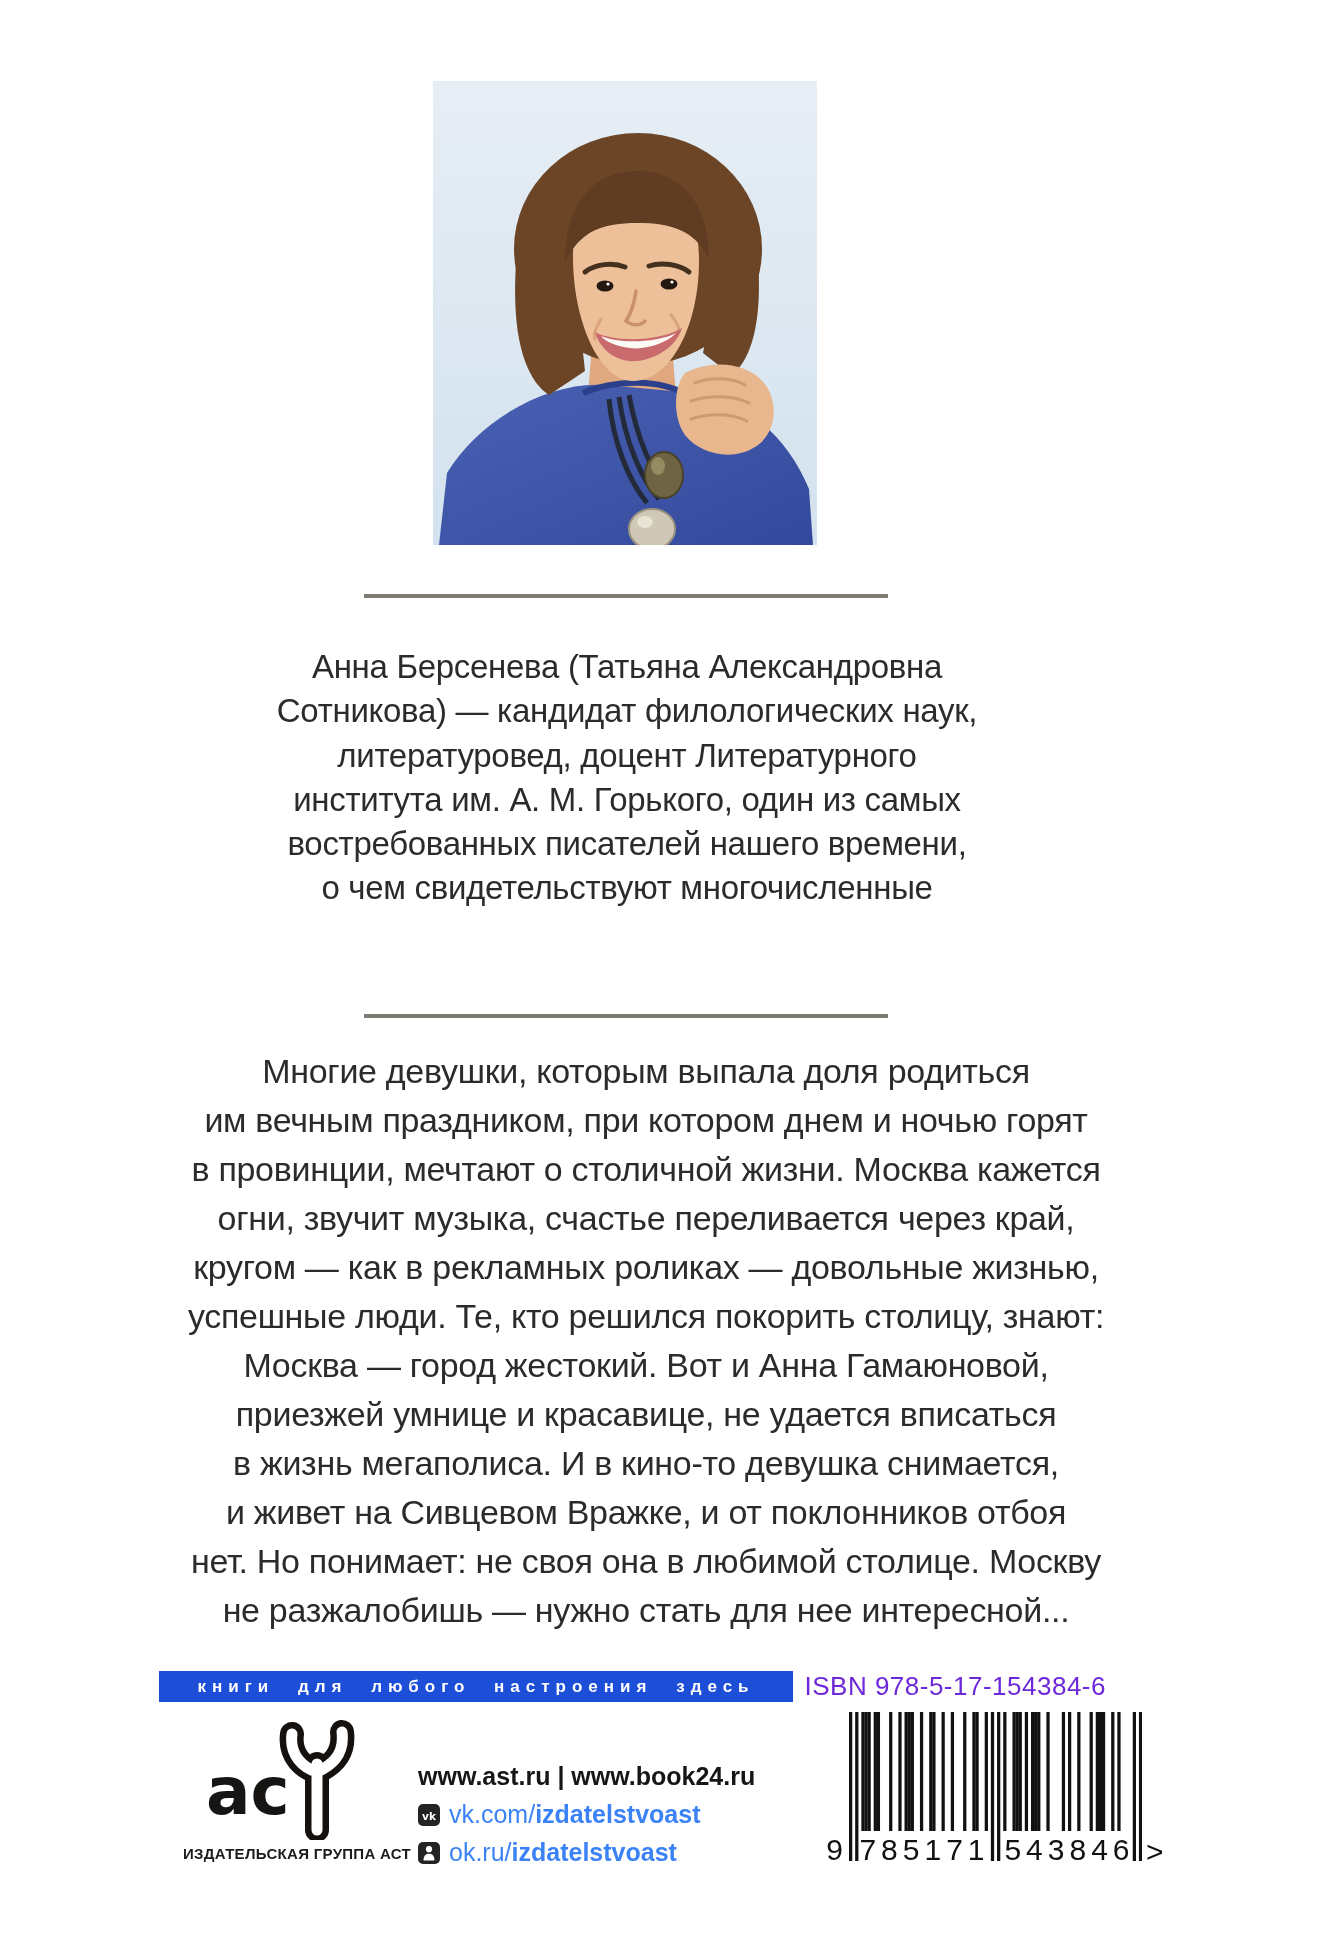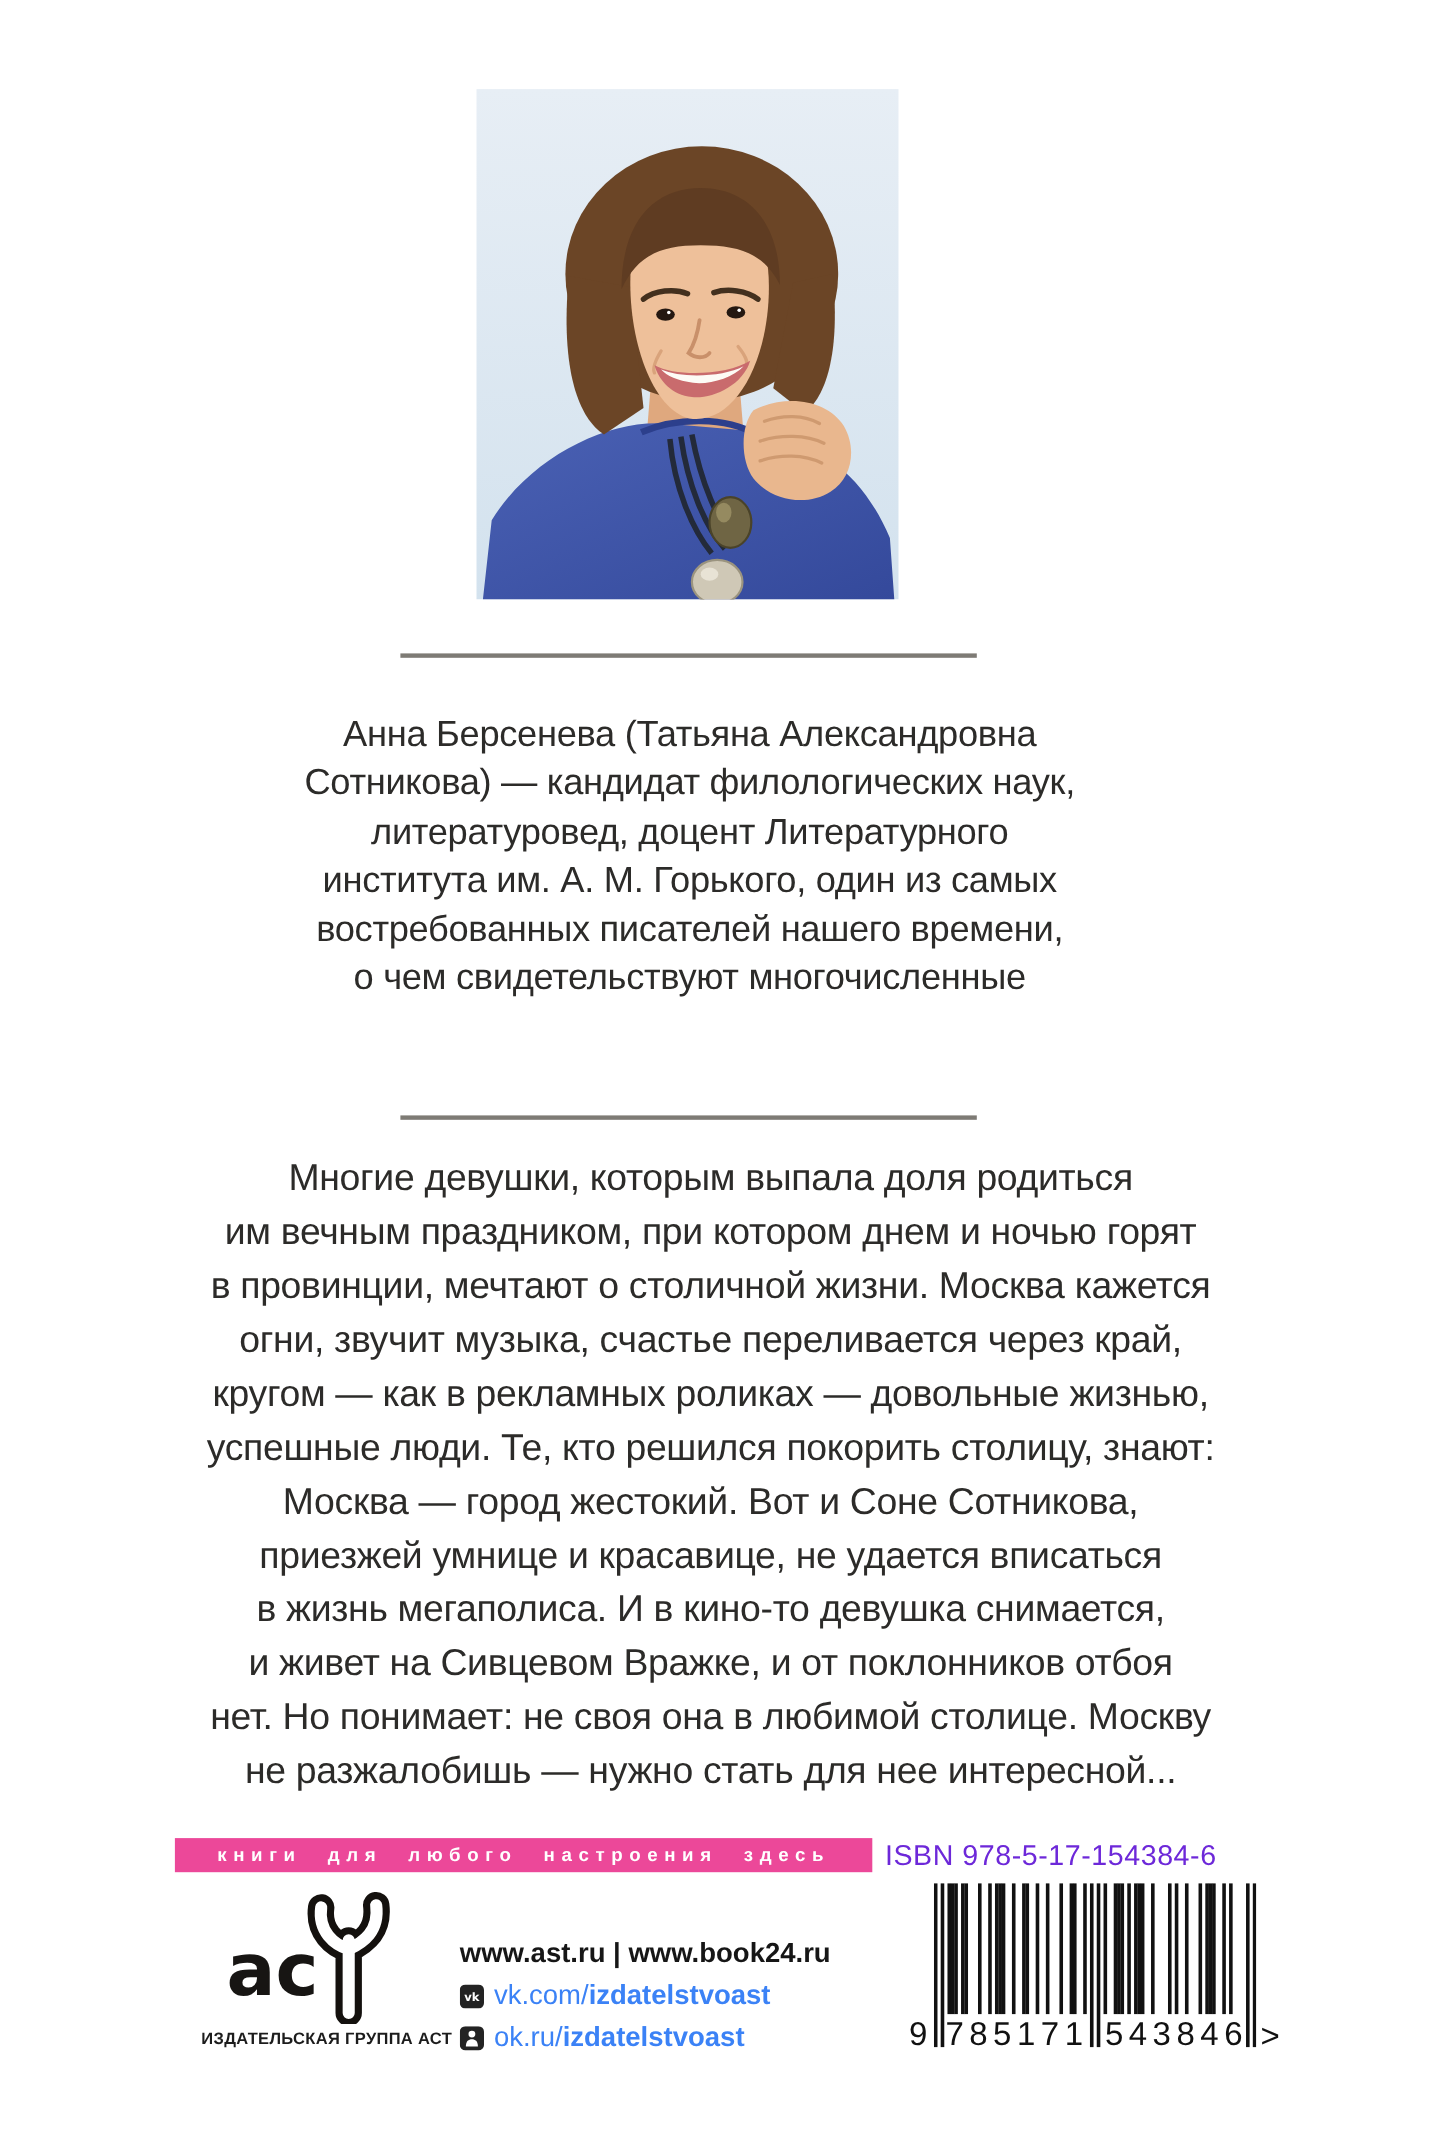--- a/index.html
+++ b/index.html
@@ -144,29 +144,29 @@
       <div>о чем свидетельствуют многочисленные</div>
     </div>
 
   <div class="annotation">
       <div>Многие девушки, которым выпала доля родиться</div>
       <div>им вечным праздником, при котором днем и ночью горят</div>
       <div>в провинции, мечтают о столичной жизни. Москва кажется</div>
       <div>огни, звучит музыка, счастье переливается через край,</div>
       <div>кругом — как в рекламных роликах — довольные жизнью,</div>
       <div>успешные люди. Те, кто решился покорить столицу, знают:</div>
-      <div>Москва — город жестокий. Вот и Соне Сотникова,</div>
+      <div>Москва — город жестокий. Вот и Анна Гамаюновой,</div>
       <div>приезжей умнице и красавице, не удается вписаться</div>
       <div>в жизнь мегаполиса. И в кино-то девушка снимается,</div>
       <div>и живет на Сивцевом Вражке, и от поклонников отбоя</div>
       <div>нет. Но понимает: не своя она в любимой столице. Москву</div>
       <div>не разжалобишь — нужно стать для нее интересной...</div>
     </div>
 
-  <div class="banner" style="background: #ec4899; color: rgb(255, 255, 255);">
+  <div class="banner" style="background: #1d4ed8; color: rgb(255, 255, 255);">
     <span>книги для любого настроения здесь</span>
   </div>
 
   <div class="isbn">ISBN 978-5-17-154384-6</div>
 
   <div class="barcode">
     <svg id="barcode-svg" viewBox="0 0 293 150" preserveAspectRatio="none">
         <rect x="0.00" y="0" width="3.26" height="149" fill="#111"></rect>
         <rect x="6.17" y="0" width="3.26" height="149" fill="#111"></rect>
         <rect x="12.34" y="0" width="3.26" height="119" fill="#111"></rect>

